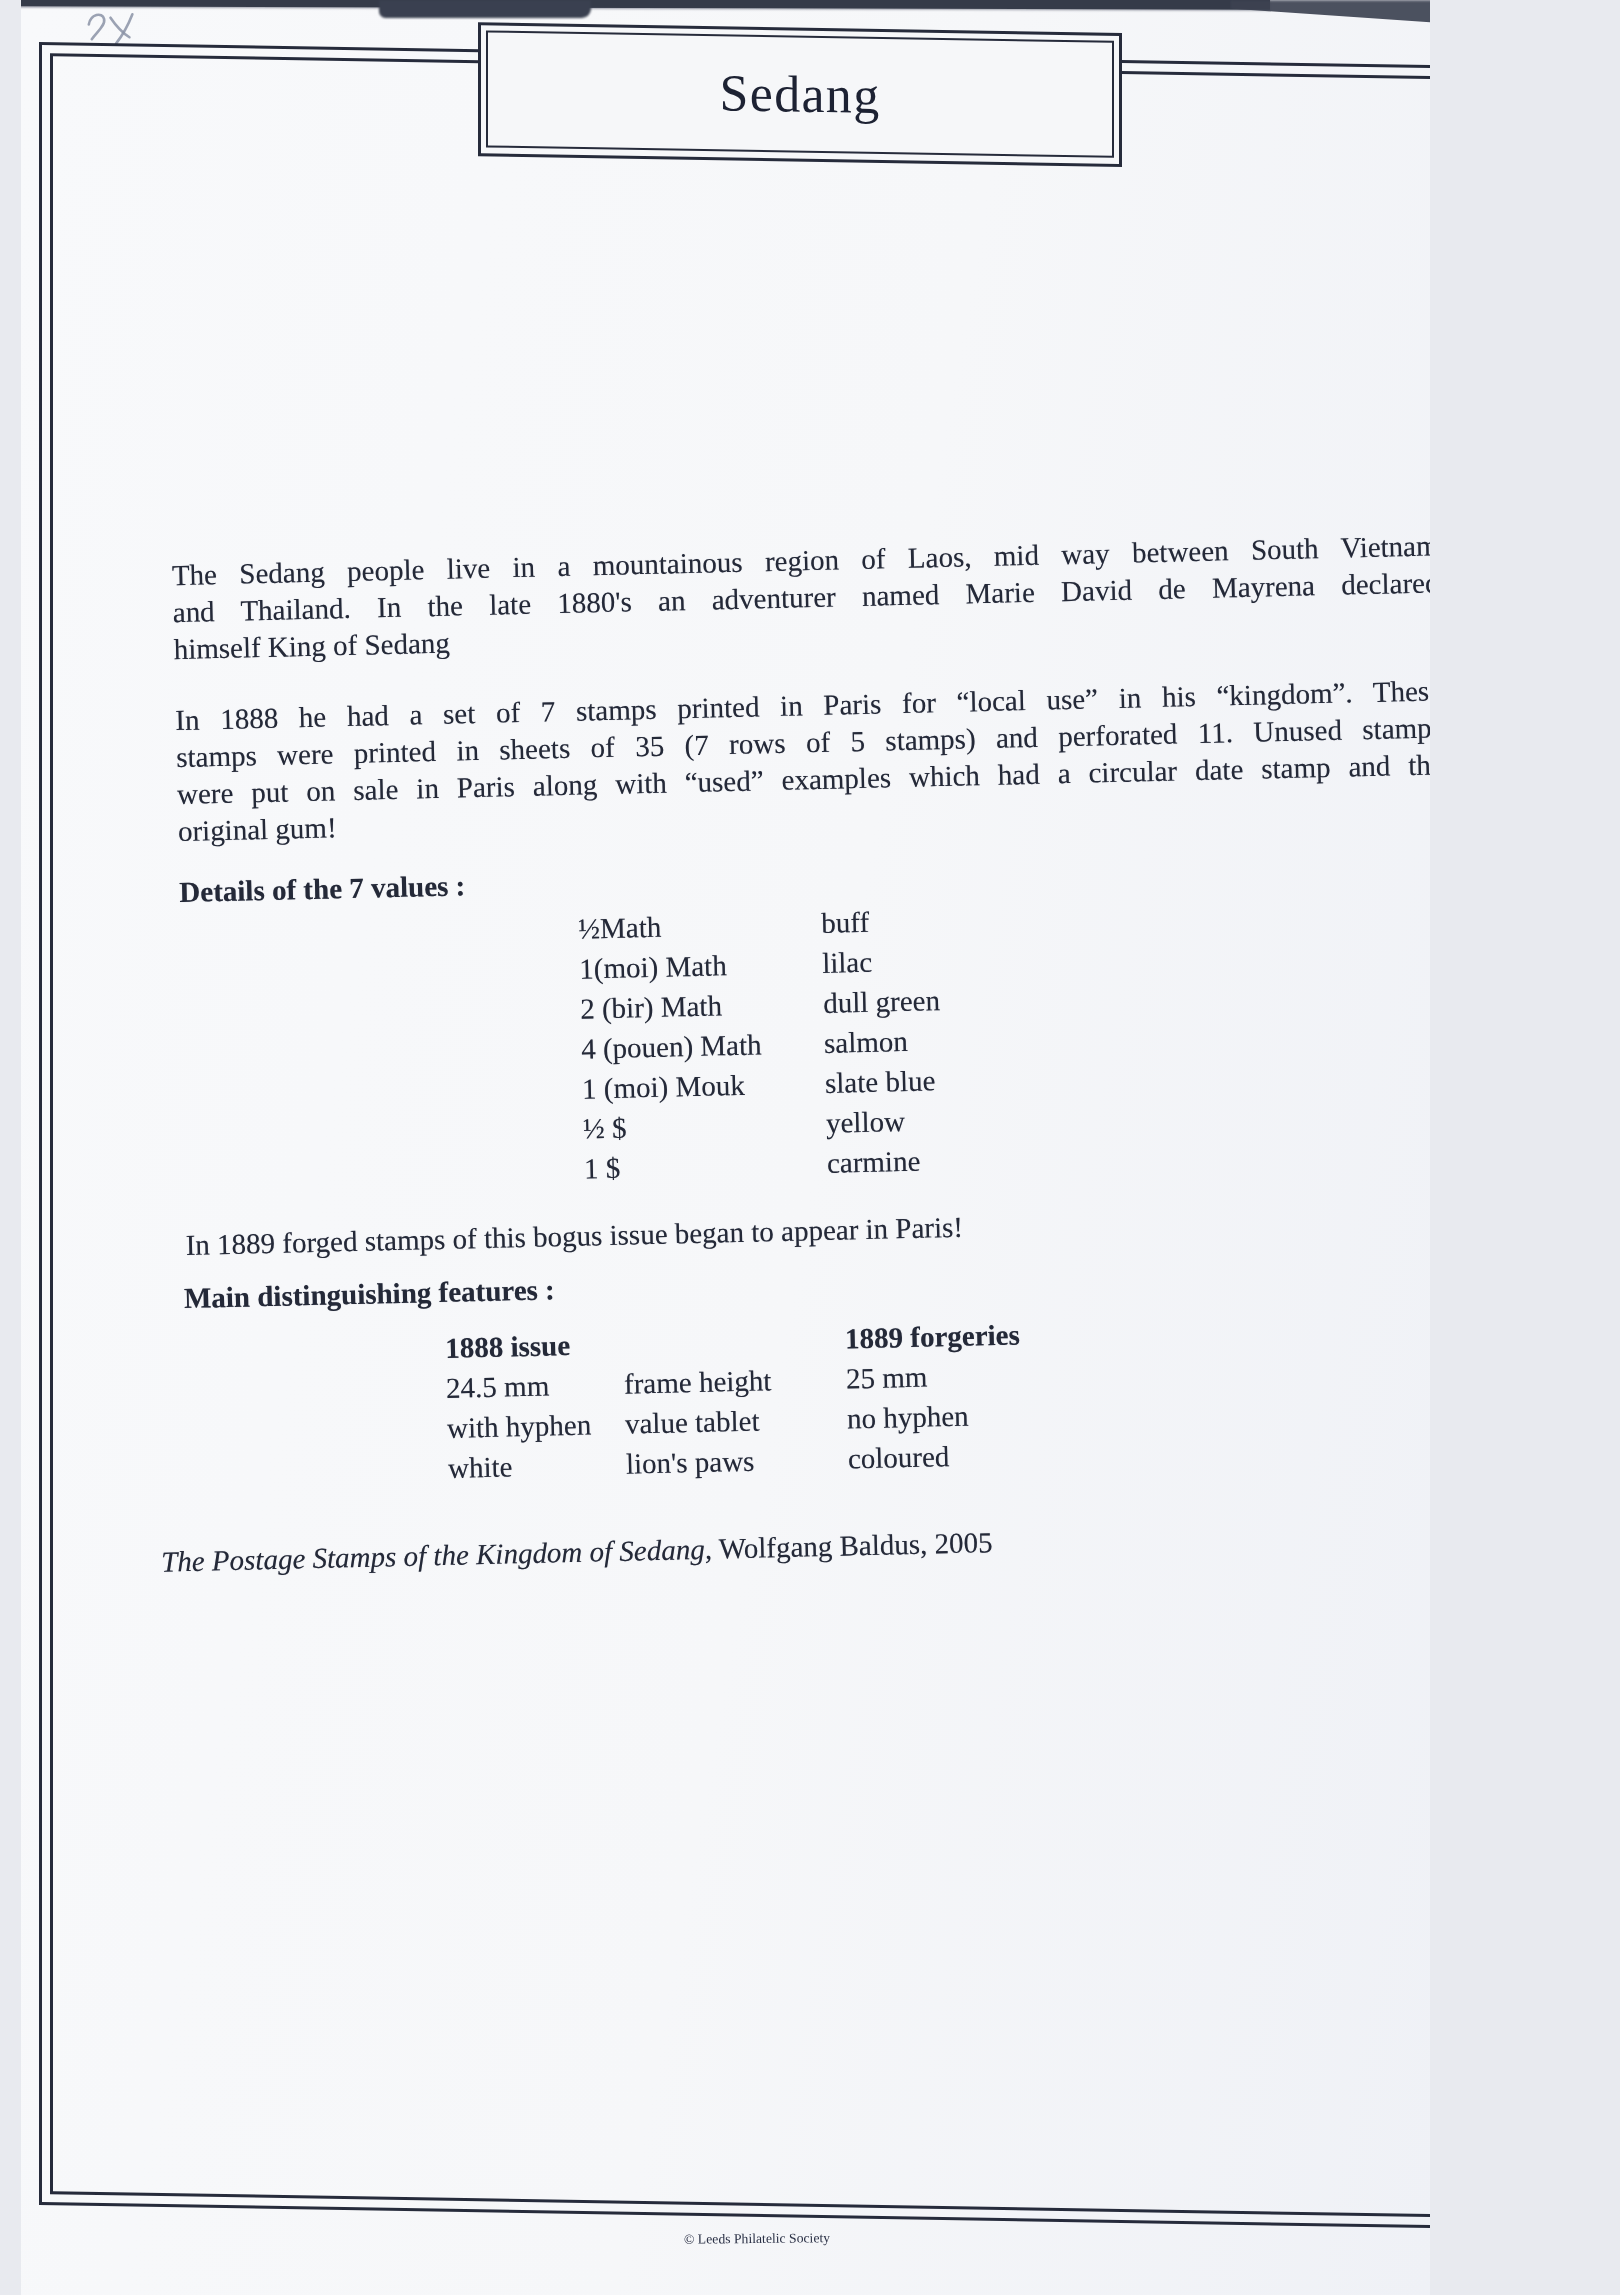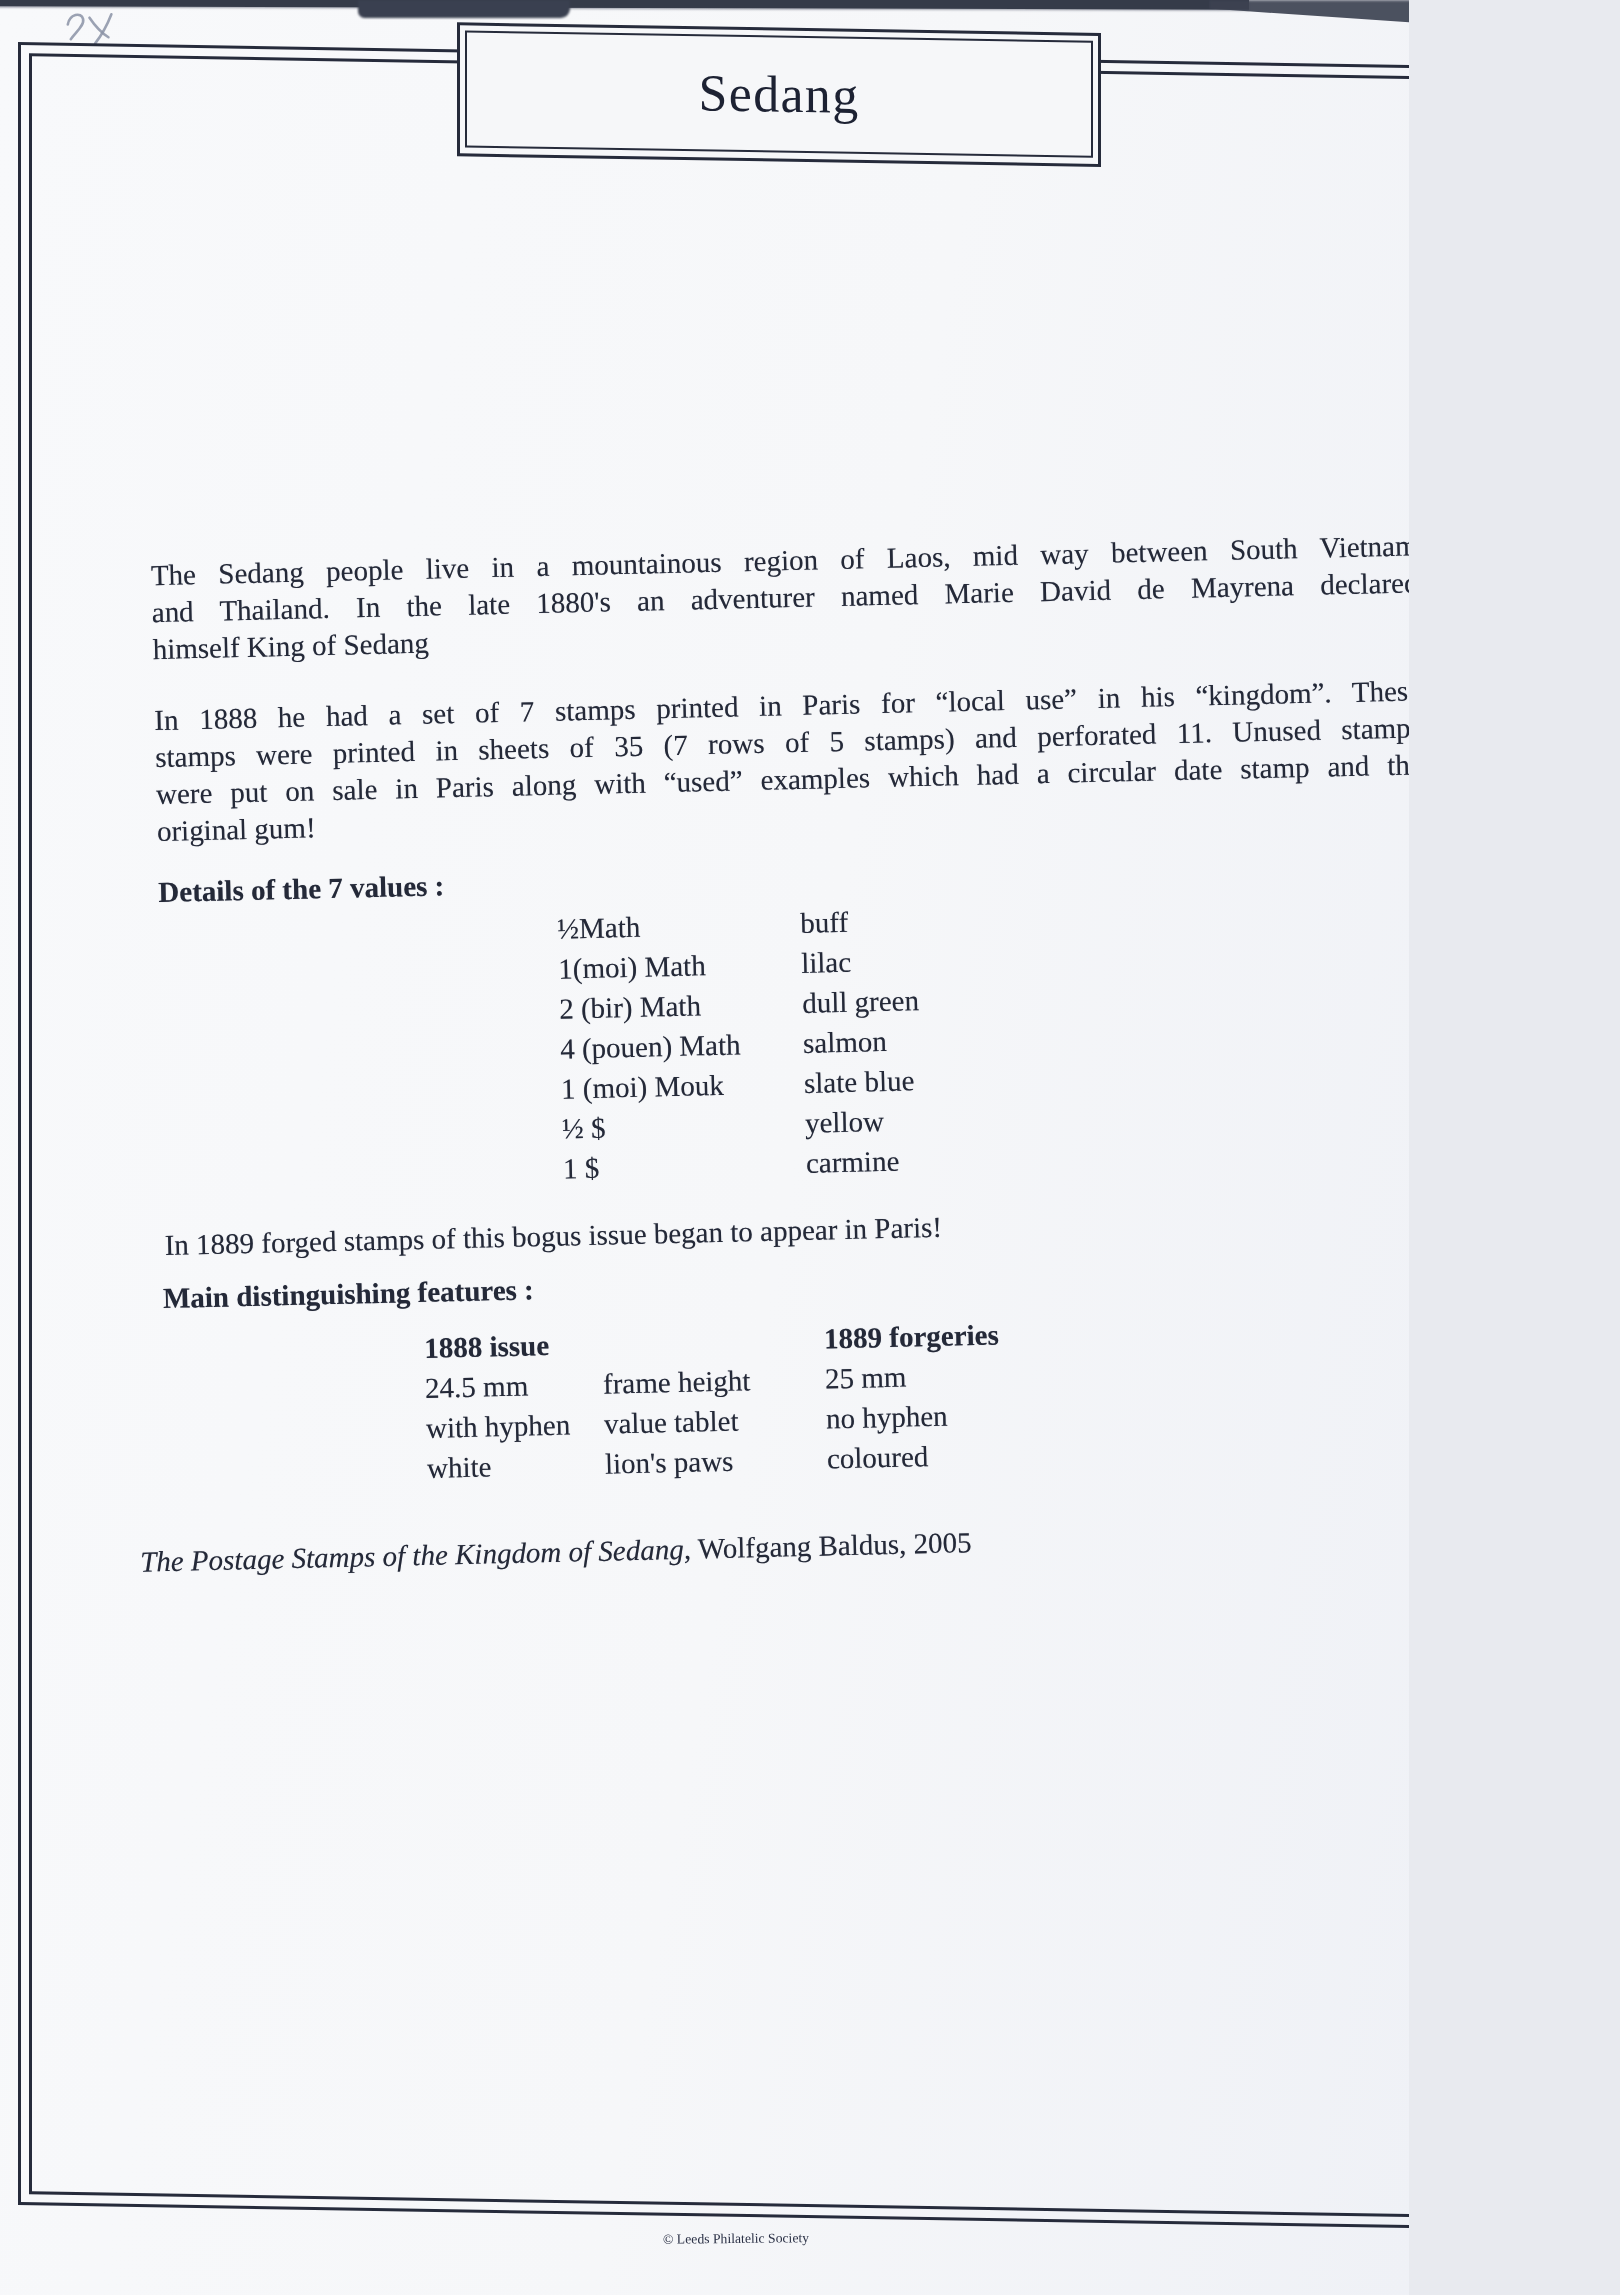--- a/index.html
+++ b/index.html
@@ -9,20 +9,21 @@
     --backdrop:#c6cfdf;
     --shadow:#353b49;
     --pencil:#8b93a6;
   }
   html,body{margin:0;padding:0;background:#e8eaef;}
   #scan{
     position:relative;width:1409px;height:2295px;overflow:hidden;
     background:linear-gradient(100deg,#f8f9fb 0%,var(--paper) 55%,#eff1f6 100%);
     font-family:"Liberation Serif","DejaVu Serif",serif;
     color:var(--text_ink);
+    margin-left:21px;
   }
   
   .backdrop-strip{position:absolute;left:1602px;top:14.4px;width:18.3px;height:2281px;background:var(--backdrop);}
   .backdrop-corner{position:absolute;left:1573px;top:10.5px;width:47px;height:61px;background:var(--backdrop);
     clip-path:polygon(100% 0,100% 100%,0 0);}
   .backdrop-seam{position:absolute;left:1602px;top:738px;width:18.3px;height:2px;background:#a7b0c2;}
   .top-band{position:absolute;left:-5.2px;top:-3.3px;width:1254px;height:11px;background:var(--shadow);
     transform:rotate(.15deg);box-shadow:0 1.3px 2px rgba(70,76,96,.45);}
   .top-blob{position:absolute;left:358px;top:0;width:212px;height:17.7px;background:#3a4050;
     border-radius:0 0 9.2px 6.5px;filter:blur(1px);}

